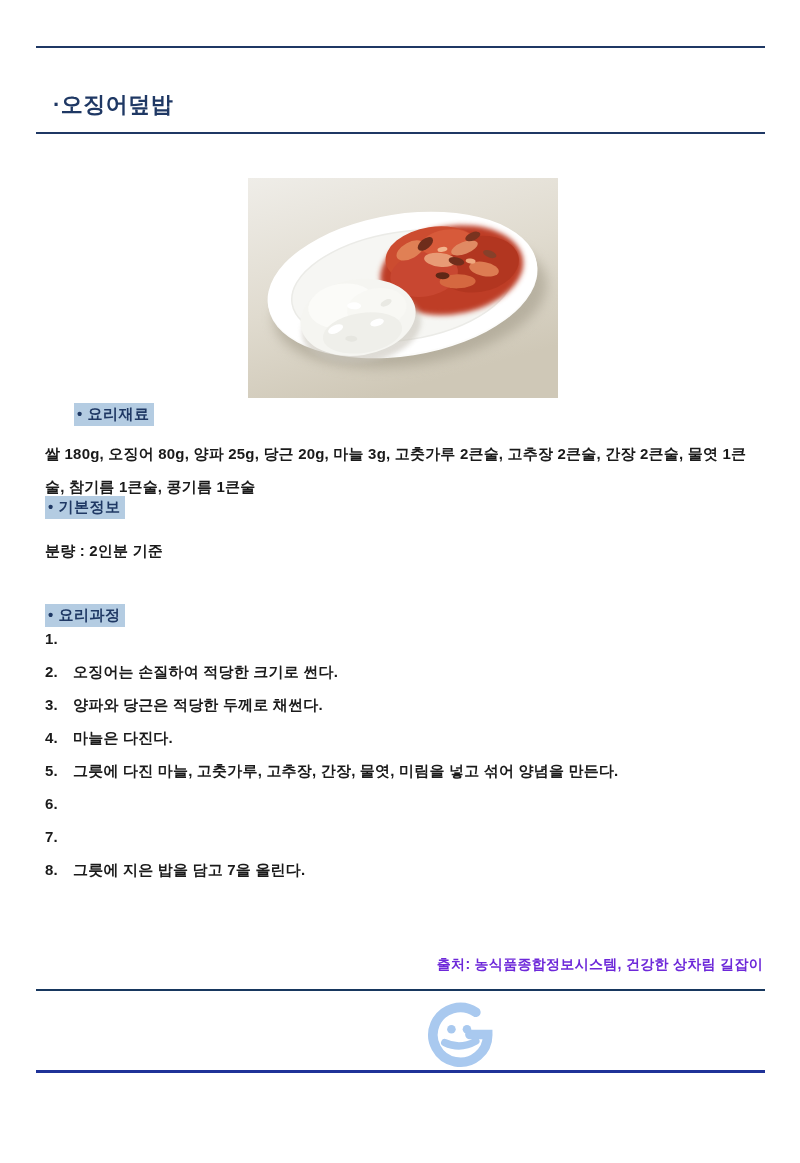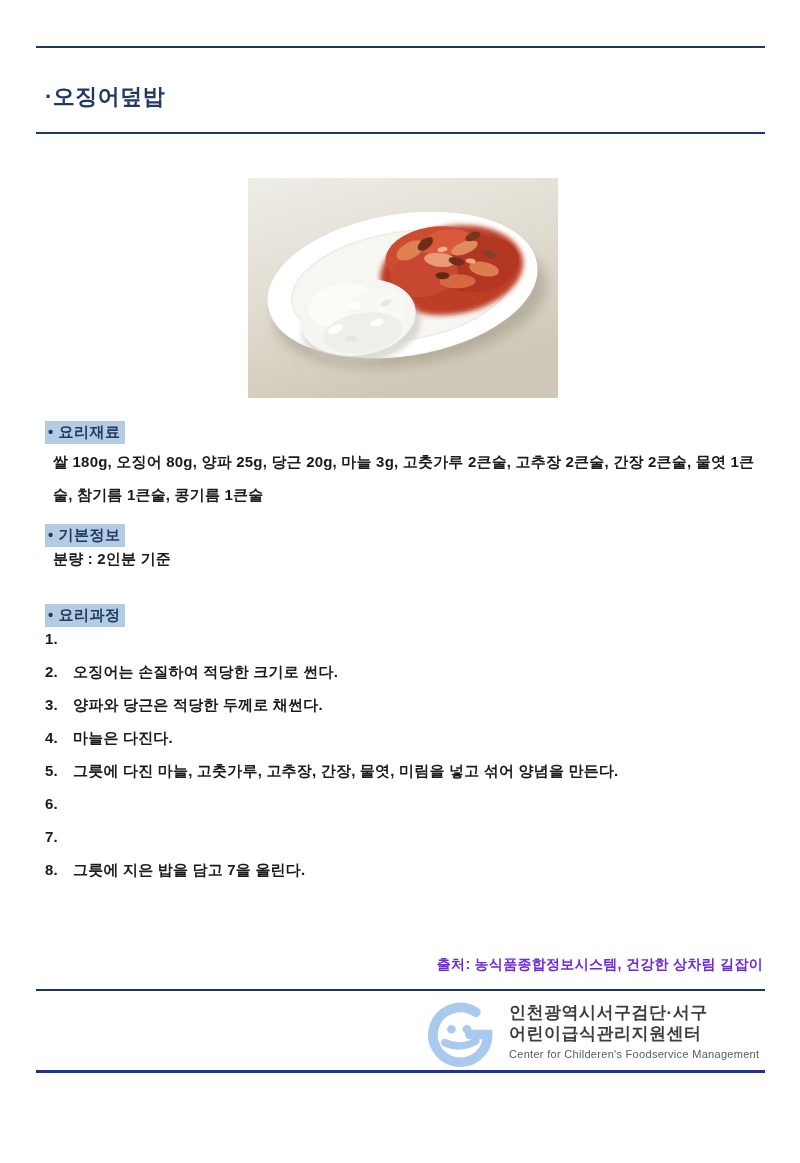--- a/index.html
+++ b/index.html
@@ -23,21 +23,21 @@
   }
   .rule-top    { top: 46px;  height: 2px; }
   .rule-title  { top: 132px; height: 2px; }
   .rule-footer { top: 989px; height: 2px; background: #17375E; }
   .rule-bottom { top: 1070px; height: 3px; background: #1F3298; }
 
   .doc-title {
     position: absolute;
     left: 45px;
     top: 82px;
-    margin: 0;
+    margin: 8px;
     font-size: 22px;
     font-weight: 700;
     color: #1F3864;
     letter-spacing: 0.5px;
   }
 
   .photo-wrap {
     position: absolute;
     left: 248px;
     top: 178px;
@@ -50,28 +50,28 @@
     position: absolute;
     left: 45px;
     display: inline-block;
     background: #B4CCE2;
     color: #1F3864;
     font-size: 15px;
     font-weight: 700;
     padding: 2px 5px 2px 3px;
     letter-spacing: 0.5px;
   }
-  .head-ingredients { top: 421px; }
-  .head-basic      { top: 524px; }
+  .head-ingredients { top: 403px; margin-left: 29px; }
+  .head-basic      { top: 496px; }
   .head-steps      { top: 604px; }
 
   .body-text {
     position: absolute;
     left: 45px;
-    margin: 8px;
+    margin: 0;
     width: 718px;
     font-size: 15px;
     font-weight: 600;
     color: #1A1A1A;
     line-height: 33px;
     letter-spacing: 0.2px;
   }
   .ingredients-text { top: 437px; }
   .basic-text       { top: 534px; }
 
@@ -249,22 +249,17 @@
 
   <div class="org-block">
     <span class="org-logo">
       <svg width="74" height="74" viewBox="0 0 100 100">
         <path d="M 66 22 A 37 37 0 1 0 82 52 L 58 52" fill="none" stroke="#A9C9EF" stroke-width="13" stroke-linecap="round"></path>
         <circle cx="33" cy="45" r="5.8" fill="#A9C9EF"></circle>
         <circle cx="54" cy="45" r="5.8" fill="#A9C9EF"></circle>
         <path d="M 24 63 Q 45 73 66 61" fill="none" stroke="#A9C9EF" stroke-width="10" stroke-linecap="round"></path>
       </svg>
     </span>
-    <div class="org-text">
-      <p class="org-line">인천광역시서구검단·서구</p>
-      <p class="org-line">어린이급식관리지원센터</p>
-      <p class="org-en">Center for Childeren's Foodservice Management</p>
-    </div>
   </div>
 
   <div class="rule rule-bottom"></div>
 
 </div>
 
 </body></html>

